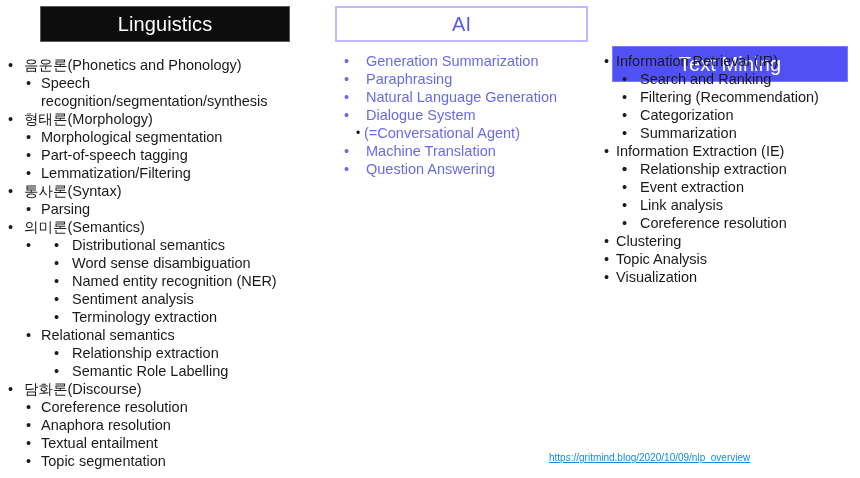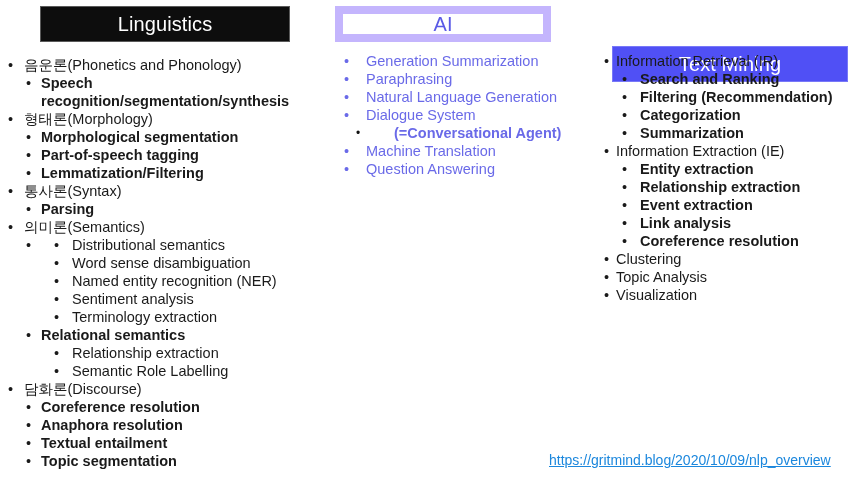--- a/index.html
+++ b/index.html
@@ -46,24 +46,24 @@
   }
   #header-linguistics {
     left: 40px;
     width: 250px;
     background: #0d0d0d;
     color: #ffffff;
     border: 1px solid #5a5a5a;
   }
   #header-ai {
     left: 5px;
-    width: 216px;
+    width: 253px;
     background: #ffffff;
     color: #5a5ae6;
-    border: 8px solid #c4b5fd;
+    border: 2px solid #c4b5fd;
   }
   #header-textmining {
     left: 20px;
     width: 236px;
     background: #5050f5;
     color: #ffffff;
     border: 1px solid #7878f8;
     margin-top: 40px;
   }
 
@@ -91,21 +91,21 @@
     line-height: 18px;
   }
   .bullet-item .txt {
     display: inline-block;
   }
 
   
   .lvl1 .dot { left: 8px; }
   .lvl1 .txt { margin-left: 24px; }
   .lvl2 .dot { left: 26px; }
-  .lvl2 .txt { margin-left: 41px; font-weight: bold; }
+  .lvl2 .txt { margin-left: 41px; }
   .lvl3 .dot { left: 54px; }
   .lvl3 .txt { margin-left: 72px; }
 
   
   .wrap-item { white-space: normal; }
   .wrap-item .txt {
     display: block;
     margin-left: 41px;
     width: 262px;
   }
@@ -113,31 +113,31 @@
   
   #list-textmining .lvl1 .dot { left: 12px; }
   #list-textmining .lvl1 .txt { }
   #list-textmining .lvl2 .dot { left: 30px; }
   #list-textmining .lvl2 .txt { margin-left: 48px; }
 
   
   #list-ai .lvl1 .dot { left: 14px; }
   #list-ai .lvl1 .txt { margin-left: 36px; }
   #list-ai .lvl2 .dot { left: 26px; }
-  #list-ai .lvl2 .txt { margin-left: 64px; }
+  #list-ai .lvl2 .txt { margin-left: 34px; }
   #list-ai .bullet-item { color: #6a6ae8; }
   #list-ai .bullet-item .dot { color: #6a6ae8; }
   #list-ai .bullet-item.dark-dot .dot { color: #111111; font-size: 12px; }
 
   
   #source-link {
     position: absolute;
     left: 549px;
     top: 452px;
-    font-size: 14px;
+    font-size: 10px;
     color: #1b87dd;
     text-decoration: underline;
     white-space: nowrap;
     cursor: pointer;
   }
 </style>
 </head>
 <body>
 
 <div class="slide">
@@ -195,21 +195,21 @@
     <div class="header-box" id="header-textmining">
       <span>Text Mining</span>
     </div>
     <ul class="bullet-list" id="list-textmining">
         <li class="bullet-item lvl1"><span class="dot">•</span><span class="txt">Information Retrieval (IR)</span></li>
         <li class="bullet-item lvl2"><span class="dot">•</span><span class="txt">Search and Ranking</span></li>
         <li class="bullet-item lvl2"><span class="dot">•</span><span class="txt">Filtering (Recommendation)</span></li>
         <li class="bullet-item lvl2"><span class="dot">•</span><span class="txt">Categorization</span></li>
         <li class="bullet-item lvl2"><span class="dot">•</span><span class="txt">Summarization</span></li>
         <li class="bullet-item lvl1"><span class="dot">•</span><span class="txt">Information Extraction (IE)</span></li>
-        <li class="bullet-item lvl2"><span class="dot">•</span><span class="txt">Entity extraction</span></li>
+        <li class="bullet-item lvl2"><span class="dot">•</span></li>
         <li class="bullet-item lvl2"><span class="dot">•</span><span class="txt">Relationship extraction</span></li>
         <li class="bullet-item lvl2"><span class="dot">•</span><span class="txt">Event extraction</span></li>
         <li class="bullet-item lvl2"><span class="dot">•</span><span class="txt">Link analysis</span></li>
         <li class="bullet-item lvl2"><span class="dot">•</span><span class="txt">Coreference resolution</span></li>
         <li class="bullet-item lvl1"><span class="dot">•</span><span class="txt">Clustering</span></li>
         <li class="bullet-item lvl1"><span class="dot">•</span><span class="txt">Topic Analysis</span></li>
         <li class="bullet-item lvl1"><span class="dot">•</span><span class="txt">Visualization</span></li>
       </ul>
   </div>
 

